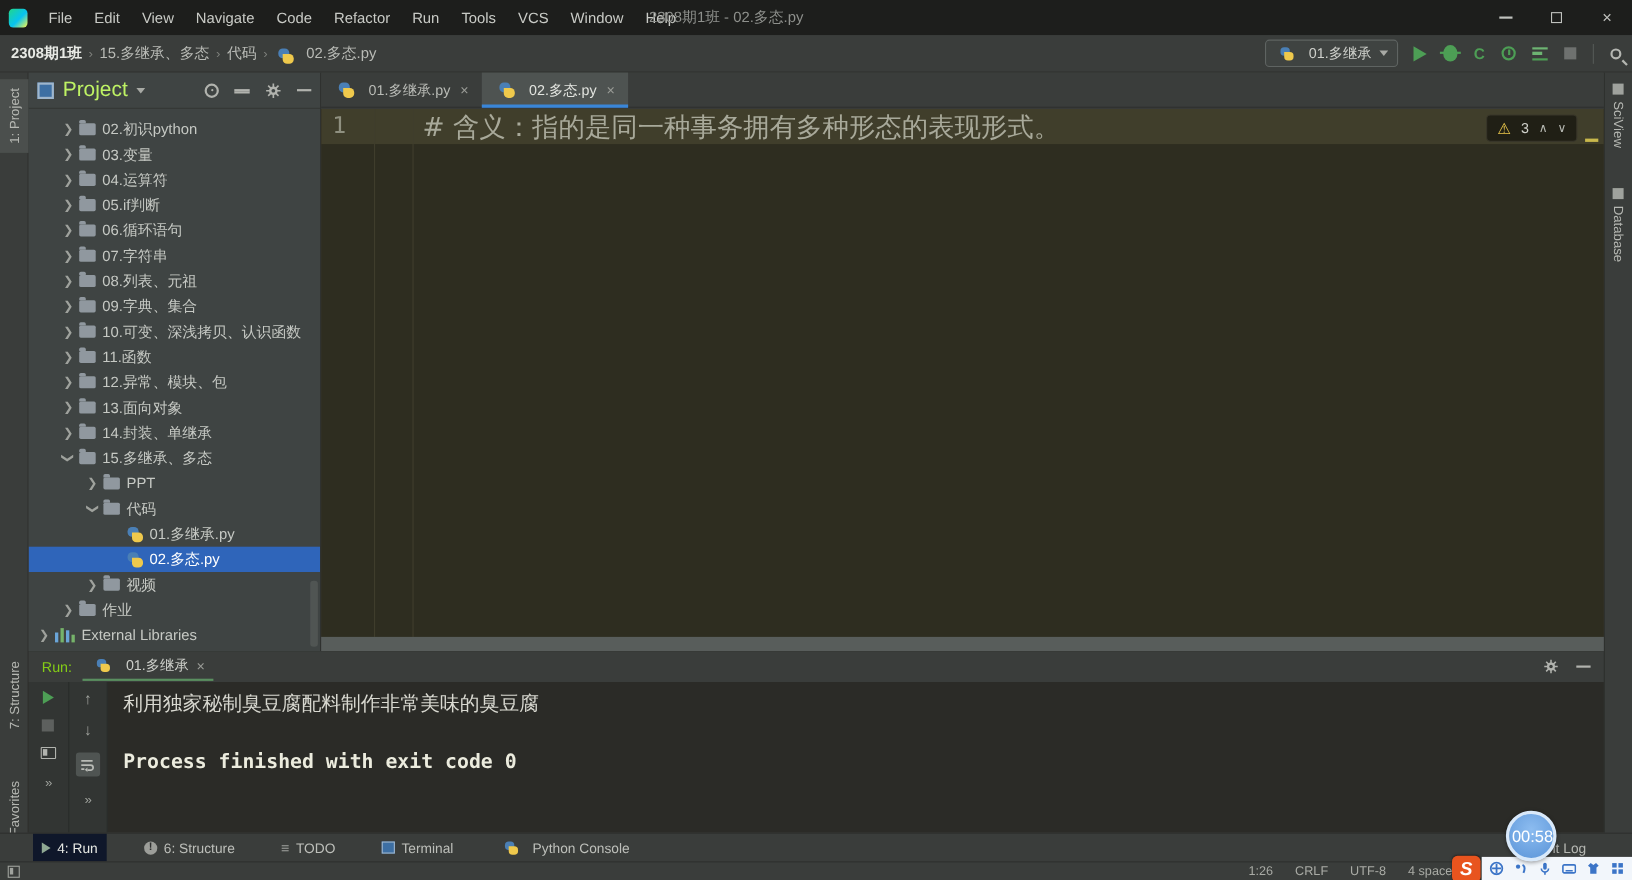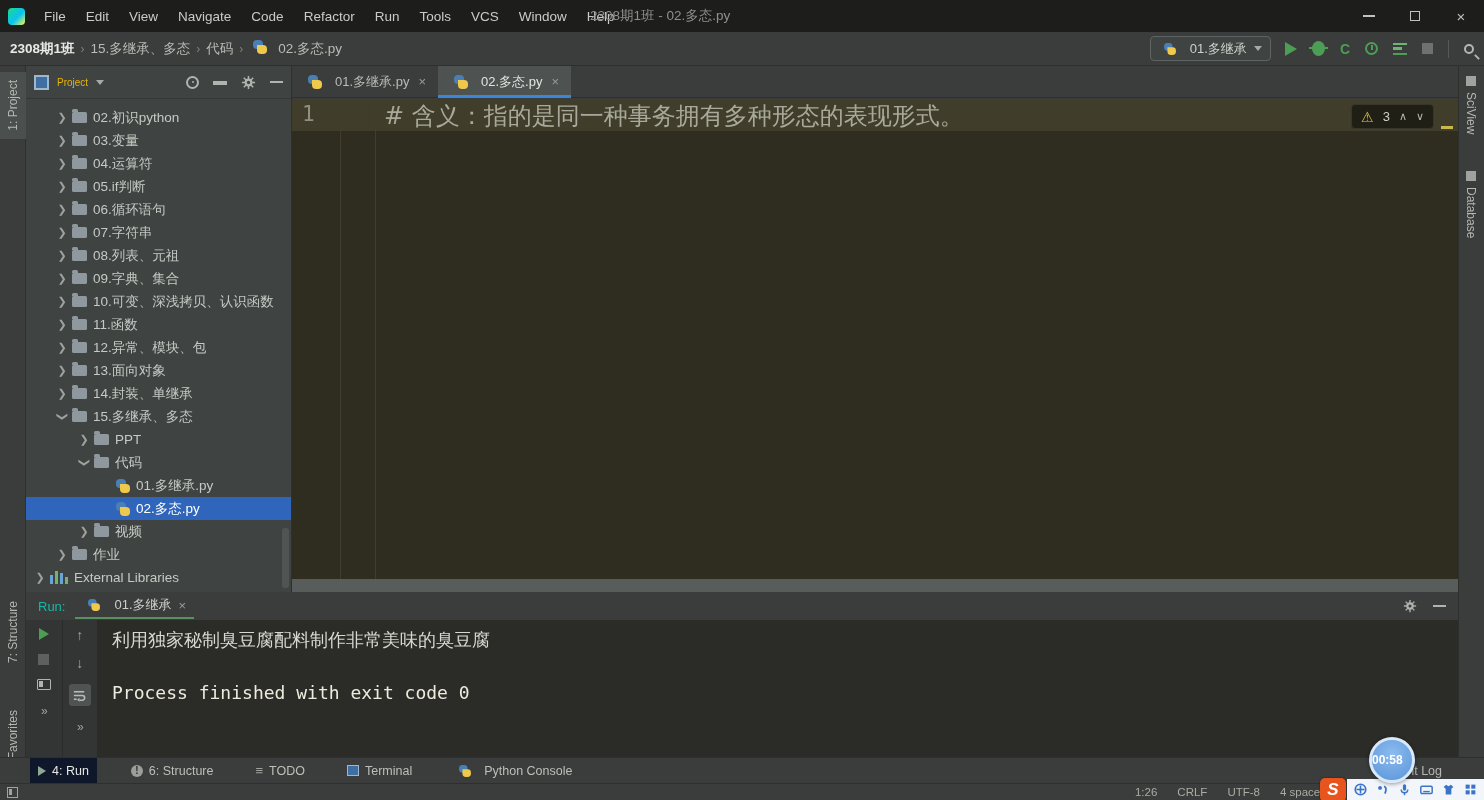--- a/index.html
+++ b/index.html
@@ -13,21 +13,21 @@
   .menu-item { padding:3px 9px; font-size:13.5px; color:#c9cbc6; cursor:default; }
   .win-title { position:absolute; left:590px; font-size:13.5px; color:#8e908c; }
   .win-controls { position:absolute; right:0; top:0; height:32px; display:flex; }
   .win-btn { width:46px; height:32px; display:flex; align-items:center; justify-content:center; color:#c0c2be; font-size:15px; }
   .wb-min { width:12px; height:1.5px; background:#c0c2be; display:inline-block; }
   .wb-max { width:10px; height:10px; border:1.5px solid #c0c2be; display:inline-block; }
 
   
   .navbar { position:absolute; top:32px; left:0; right:0; height:34px; background:#3a3d3b; border-bottom:1px solid #2e302e; display:flex; align-items:center; padding:0 10px; }
   .crumbs { display:flex; align-items:center; gap:4px; font-size:13.5px; }
-  .crumb { color:#b9bbb6; display:flex; align-items:flex-start; gap:5px; }
+  .crumb { color:#b9bbb6; display:flex; align-items:flex-end; gap:5px; }
   .crumb.bold { color:#e8eae5; font-weight:bold; }
   .crumb-sep { color:#7e807c; font-size:12px; margin:0 2px; }
   .nav-right { position:absolute; right:10px; display:flex; align-items:center; gap:14px; }
   .run-combo { display:flex; align-items:center; gap:7px; border:1px solid #5f6462; border-radius:4px; background:#3f4341; padding:2px 8px; height:25px; font-size:13px; color:#ced0cb; }
   .combo-arrow { width:0; height:0; border-left:4px solid transparent; border-right:4px solid transparent; border-top:5px solid #a8aaa5; }
   .tb-icons { display:flex; align-items:center; gap:15px; }
   .play-tri { width:0; height:0; border-top:7px solid transparent; border-bottom:7px solid transparent; border-left:12px solid #4d9e55; }
   .bug { width:13px; height:15px; background:#4d9e55; border-radius:7px/8px; position:relative; }
   .bug:before { content:""; position:absolute; left:-3px; right:-3px; top:6px; height:2px; background:#4d9e55; }
   .cov { color:#4d9e55; font-weight:bold; font-size:14px; }
@@ -47,21 +47,21 @@
   .vlabel.flip { transform:rotate(180deg); }
   .strip-item-left { position:absolute; left:0; width:26px; display:flex; justify-content:center; }
   .strip-item-left.active { background:#4b4f4d; padding:8px 0; }
   .strip-item-right { position:absolute; right:0; width:26px; display:flex; justify-content:center; }
   .mini-ico { width:10px; height:10px; background:#9fa29d; display:inline-block; }
 
   
   .project { position:absolute; left:26px; top:66px; width:266px; height:526px; background:#3f4443; border-right:1px solid #2e302e; overflow:hidden; }
   .proj-header { height:33px; display:flex; align-items:center; padding:0 8px; gap:8px; border-bottom:1px solid #353836; }
   .proj-ico { width:15px; height:15px; background:#3d6fa3; border:2px solid #9fb6cc; }
-  .proj-title { font-size:10px; color:#eab308; }
+  .proj-title { font-size:19px; color:#bef264; }
   .proj-head-right { margin-left:auto; display:flex; align-items:center; gap:14px; }
   .target { width:13px; height:13px; border:2px solid #b1b3ae; border-radius:50%; position:relative; }
   .target:before { content:""; position:absolute; left:3.5px; top:3.5px; width:2px; height:2px; background:#b1b3ae; border-radius:50%; }
   .collapse-ico { width:14px; height:3px; border-top:2px solid #b1b3ae; border-bottom:2px solid #b1b3ae; margin-top:1px; }
   .hbar { width:13px; height:2px; background:#b1b3ae; }
   .tree { padding-top:7px; font-size:13.5px; }
   .tree-row { height:23px; display:flex; align-items:center; color:#c6c9c4; white-space:nowrap; }
   .tree-row.selected { background:#2f65ba; color:#ffffff; }
   .chev { width:12px; font-size:11px; color:#9fa29d; display:inline-block; text-align:center; flex:none; }
   .chev.open { transform:rotate(90deg); }
@@ -90,60 +90,60 @@
   .warn-badge { position:absolute; top:5px; right:24px; background:#201f15; border:1px solid #38362a; border-radius:4px; height:25px; display:flex; align-items:center; gap:9px; padding:0 9px; font-size:13px; }
   .warn-tri { color:#e9c64b; font-size:14px; line-height:1; }
   .warn-count { color:#cfd0ca; }
   .warn-nav { color:#b6b8b2; font-size:11px; }
   .scroll-mark { position:absolute; top:27px; right:5px; width:12px; height:3px; background:#c9b84c; }
   .splitter { position:absolute; left:0; right:0; bottom:0; height:13px; background:#585d5b; }
 
   
   .run-panel { position:absolute; left:26px; right:26px; top:592px; height:165px; background:#2b2b27; }
   .run-header { height:28px; background:#3a3d3b; display:flex; align-items:center; padding:0 12px; gap:10px; }
-  .run-label { font-size:13px; color:#14b8a6; }
+  .run-label { font-size:13px; color:#84cc16; }
   .run-tab { display:flex; align-items:center; gap:7px; font-size:13px; color:#cdcfca; padding:3px 8px; border-bottom:2px solid #5a8f60; }
   .run-tab .close { color:#9a9c97; }
   .run-header-right { margin-left:auto; display:flex; align-items:center; gap:16px; }
   .run-body { position:absolute; top:28px; bottom:0; left:0; right:0; display:flex; overflow:hidden; }
   .run-toolbar { width:72px; background:#323533; border-right:1px solid #2a2c2a; display:flex; }
   .rt-col { width:36px; display:flex; flex-direction:column; align-items:center; padding-top:8px; gap:14px; }
   .rt-col.second { border-left:1px solid #2a2c2a; }
   .sm-play { width:0; height:0; border-top:6px solid transparent; border-bottom:6px solid transparent; border-left:10px solid #4d9e55; }
   .sm-stop { width:11px; height:11px; background:#5d605e; }
   .layout-ico { width:14px; height:11px; border:1.5px solid #b1b3ae; border-radius:1px; position:relative; }
   .layout-ico:before { content:""; position:absolute; left:1px; top:1px; width:4px; height:6px; background:#b1b3ae; }
   .arrow-g { color:#9fa29d; font-size:14px; line-height:1; }
   .wrap-ico { width:22px; height:22px; background:#4f5452; border-radius:3px; display:flex; align-items:center; justify-content:center; }
   .chevs { color:#9fa29d; font-size:12px; letter-spacing:-1px; }
   .console { flex:1; font-family:"DejaVu Sans Mono", monospace; font-size:18px; padding:6px 0 0 14px; color:#d8d8d0; line-height:30px; white-space:nowrap; overflow:hidden; }
   .cmd { color:#ecece5; font-weight:bold; }
   .cjk-line { font-family:Liberation Mono, monospace; }
   .sel { background:#56574f; }
-  .proc-line { margin-top:22px; color:#ececde; font-weight:normal; }
+  .proc-line { margin-top:22px; color:#ececde; font-weight:bold; }
 
   
   .bottom-bar { position:absolute; left:0; right:0; top:757px; height:26px; background:#3a3d3b; border-top:1px solid #2e302e; display:flex; align-items:center; padding-left:30px; gap:26px; font-size:12.5px; }
   .bb-item { display:flex; align-items:center; gap:6px; color:#bdbfba; height:26px; padding:0 8px; }
   .bb-item.active { background:#0f172a; color:#e6e8e3; }
   .bb-play { width:0; height:0; border-top:5px solid transparent; border-bottom:5px solid transparent; border-left:8px solid #8fa893; }
   .prob-ico { width:12px; height:12px; border-radius:50%; background:#9c9e99; color:#2d2f2e; font-size:10px; font-weight:bold; display:flex; align-items:center; justify-content:center; }
   .todo-ico { color:#9fa29d; font-size:13px; }
   .term-ico { width:12px; height:11px; background:#3d6fa3; border:1px solid #9fb6cc; }
   .pyico-s { transform:scale(0.85); }
   .event-log { position:absolute; right:42px; color:#b5b7b2; font-size:12.5px; }
 
   
   .statusbar { position:absolute; left:0; right:0; bottom:0; height:17px; background:#3a3d3b; border-top:1px solid #2e302e; display:flex; align-items:center; font-size:11.5px; color:#a9aba5; }
   .sb-switcher { width:11px; height:11px; border:1.5px solid #9fa29d; margin-left:7px; position:relative; }
   .sb-switcher:before { content:""; position:absolute; left:1px; top:1px; width:3px; height:6px; background:#9fa29d; }
   .sb-right { position:absolute; right:158px; display:flex; gap:20px; }
 
   
-  .timer { position:absolute; left:1369px; top:737px; width:46px; height:46px; border-radius:50%; background:radial-gradient(circle at 50% 35%, #8cbcf0, #5a94d8); border:3px solid #d9e9fa; color:#ffffff; font-size:12px; display:flex; align-items:center; justify-content:flex-start; z-index:30; box-shadow:0 1px 4px rgba(0,0,0,.4);font-weight:bold; }
+  .timer { position:absolute; left:1369px; top:737px; width:46px; height:46px; border-radius:50%; background:radial-gradient(circle at 50% 35%, #8cbcf0, #5a94d8); border:3px solid #d9e9fa; color:#ffffff; font-size:15px; display:flex; align-items:center; justify-content:flex-end; z-index:30; box-shadow:0 1px 4px rgba(0,0,0,.4); }
   .ime-bar { position:absolute; right:0; bottom:0; height:21px; display:flex; align-items:center; z-index:25; }
   .sogou-logo { width:26px; height:24px; background:#e8541e; border-radius:5px; color:#fff; font-weight:bold; font-style:italic; font-size:17px; display:flex; align-items:center; justify-content:center; margin-right:1px; box-shadow:0 0 2px rgba(0,0,0,.5); }
   .ime-tray { background:#f2f6fb; height:21px; display:flex; align-items:center; gap:9px; padding:0 7px; }
   .ime-ico { width:13px; height:13px; display:inline-block; }
 </style>
 </head>
 <body>
 
 <div class="titlebar">
   <div class="app-logo"></div>

